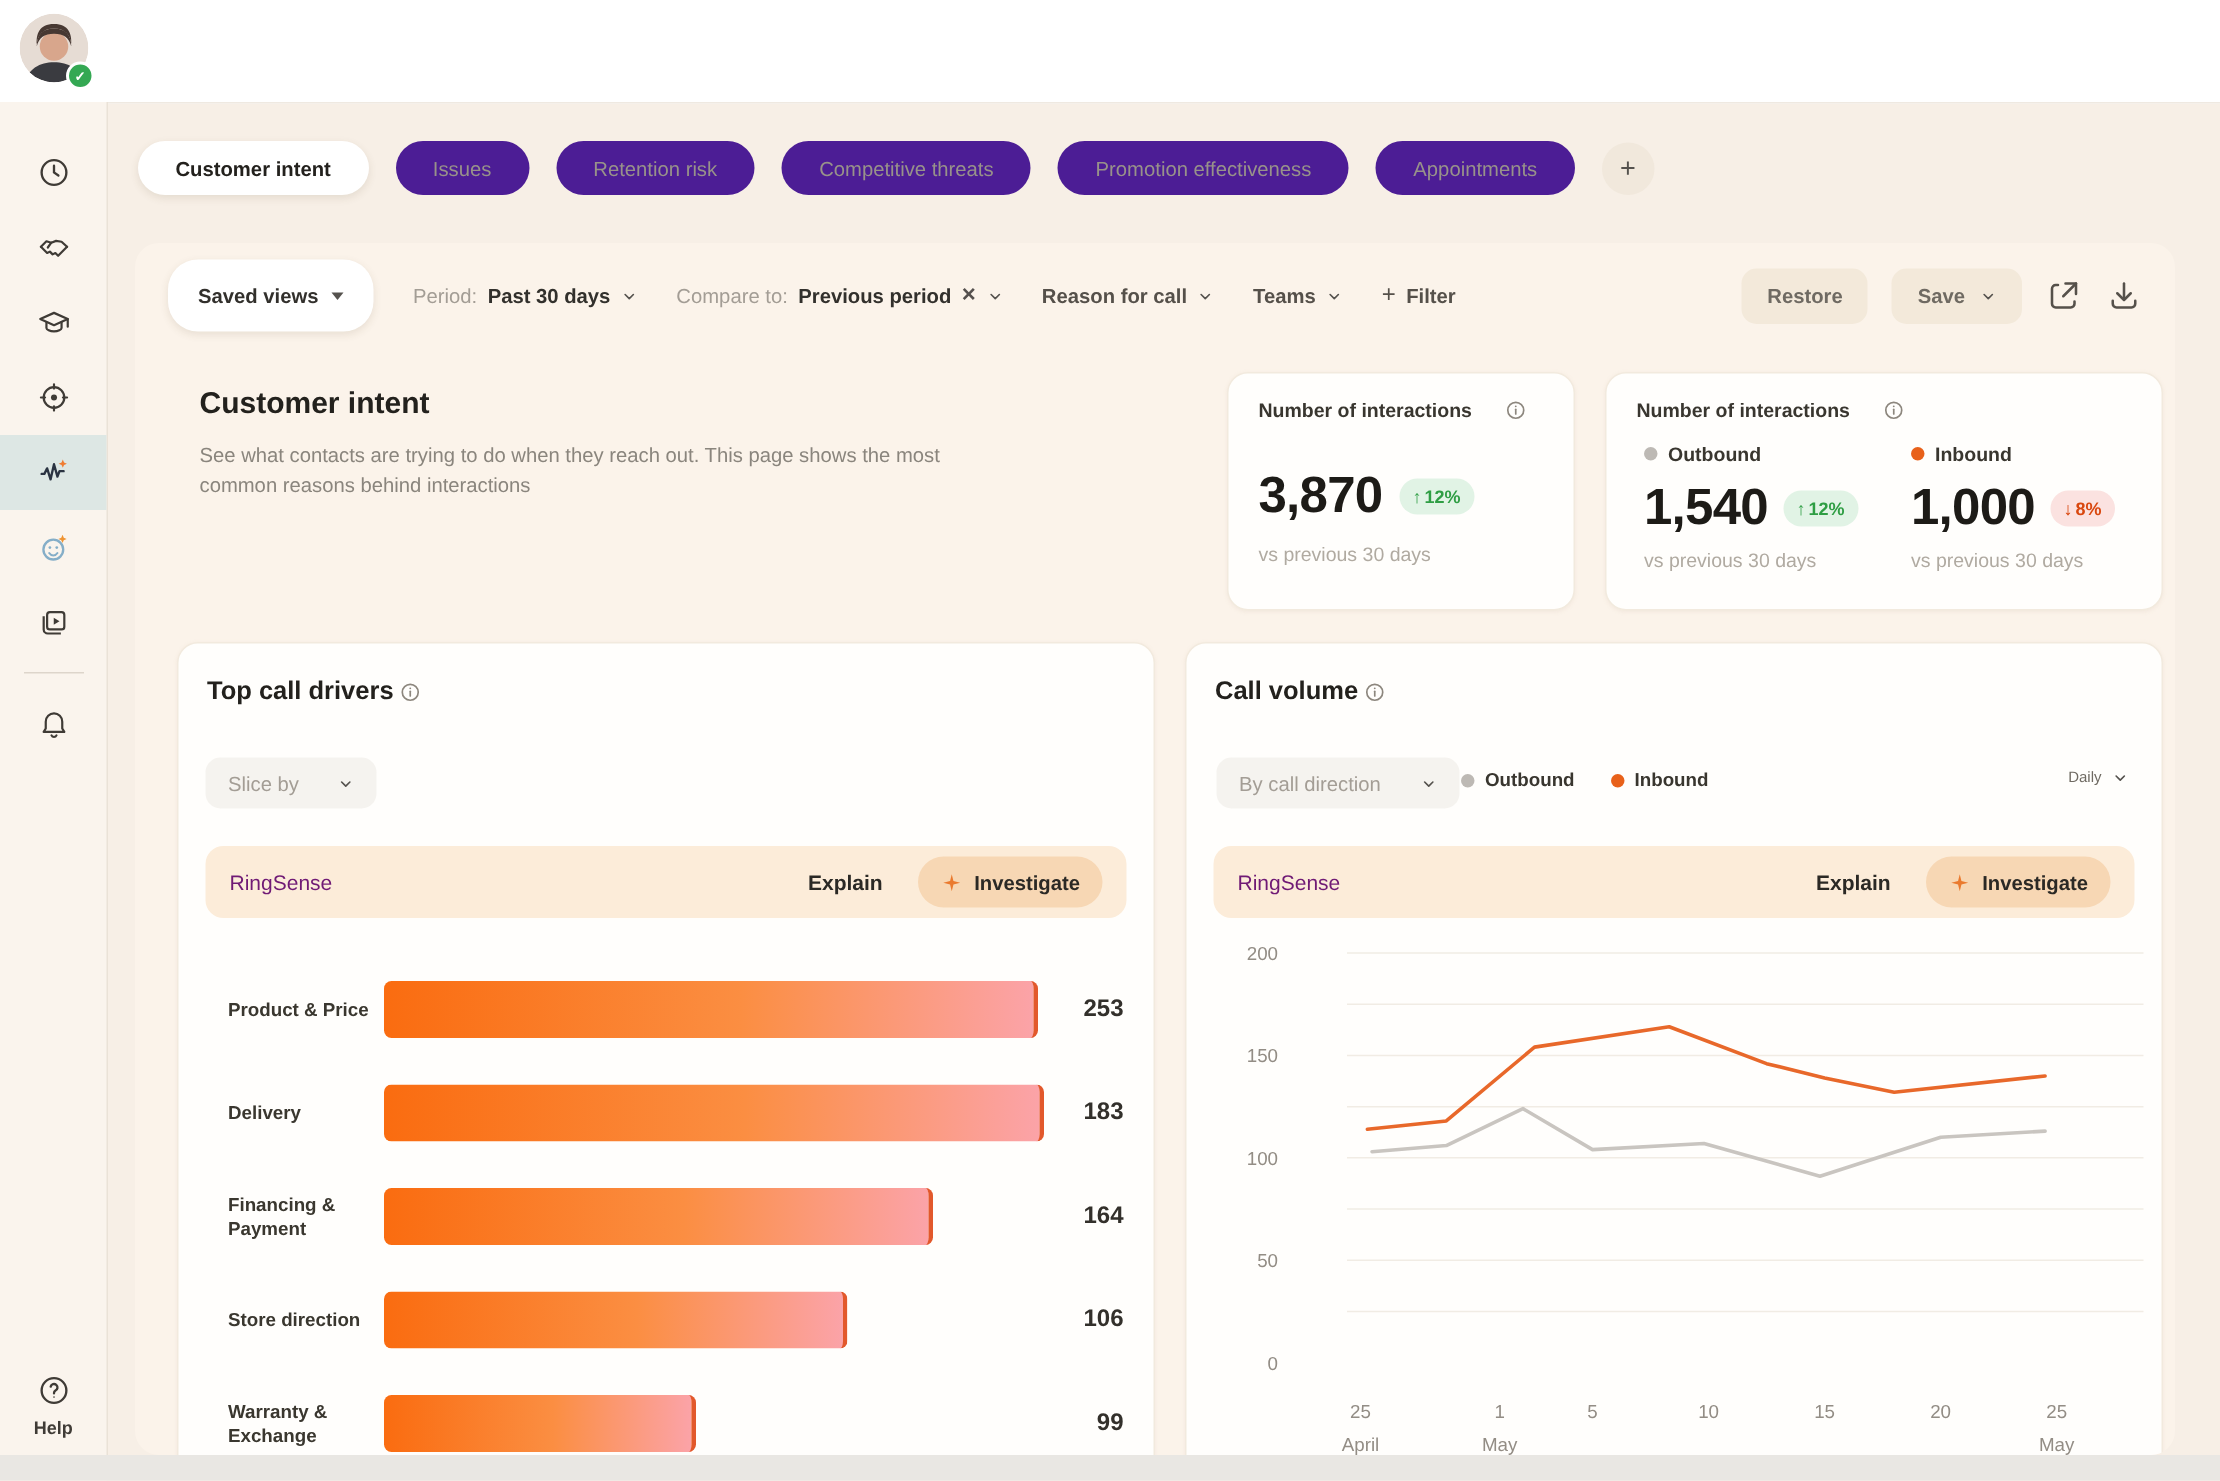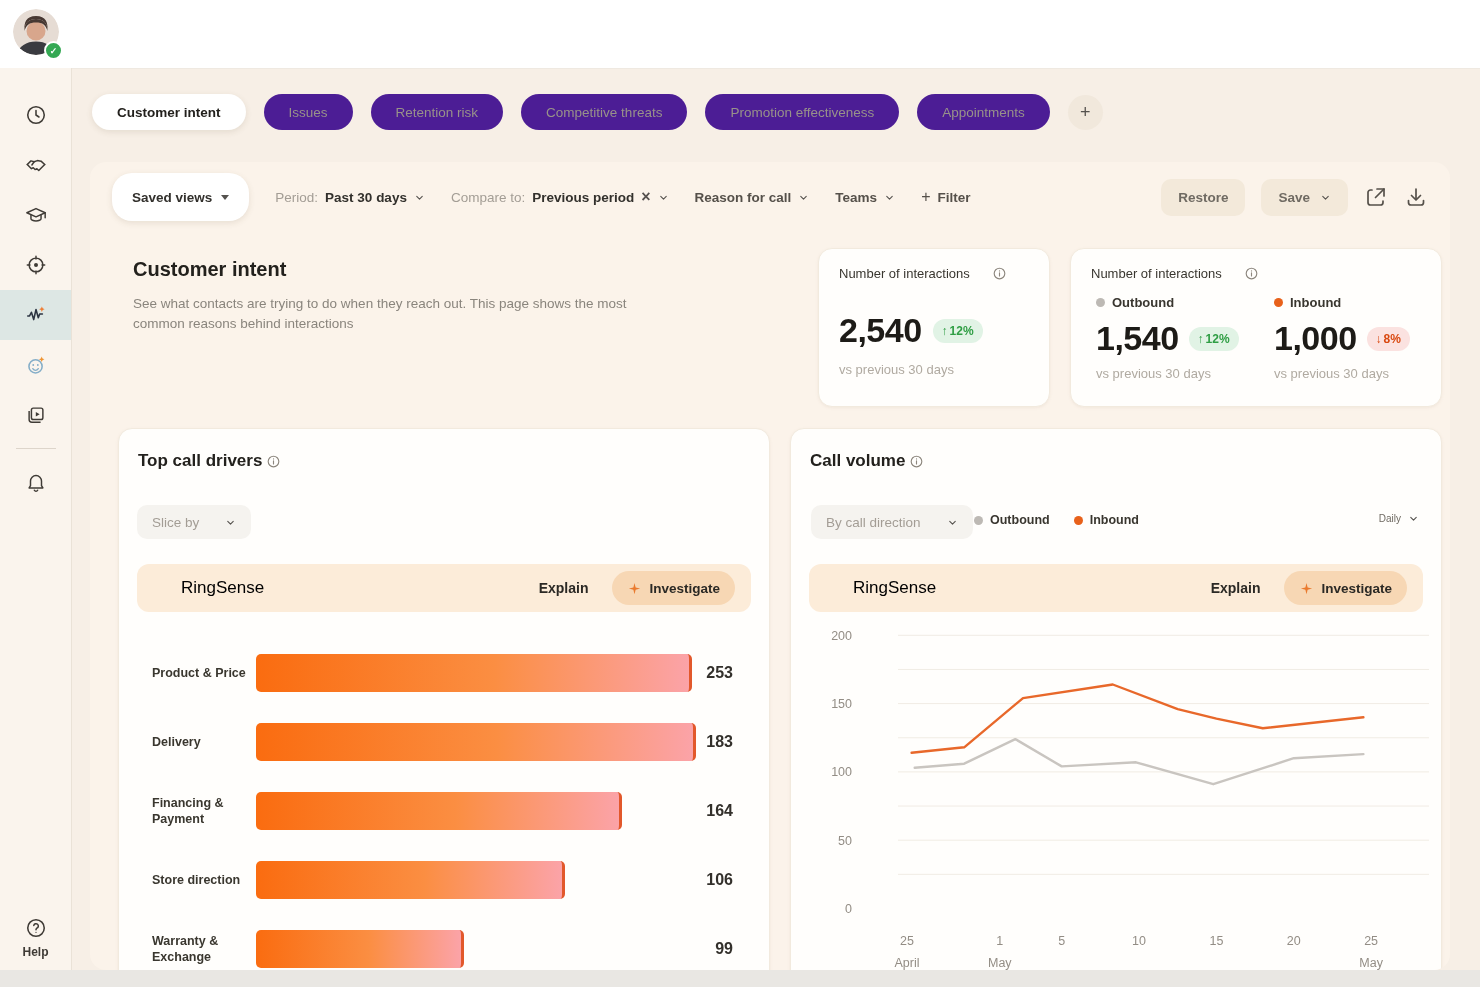--- a/index.html
+++ b/index.html
@@ -44,21 +44,21 @@
             display:flex;align-items:center;gap:10px;cursor:pointer;}
   .icon-btn{width:24px;height:24px;color:#55504a;cursor:pointer;}
   .icon-btn svg{width:24px;height:24px;}
   
   .page-title{position:absolute;left:43px;top:96px;font-size:20px;font-weight:bold;color:#23211d;}
   .page-desc{position:absolute;left:43px;top:132px;width:512px;font-size:13.5px;line-height:20px;color:#8a857d;}
   
   .card{position:absolute;background:#fffefc;border:1px solid #f2eade;border-radius:14px;box-shadow:0 1px 3px rgba(180,160,130,.12);}
   .stat1{left:728px;top:86px;width:230px;height:157px;}
   .stat2{left:980px;top:86px;width:370px;height:157px;}
-  .stat-title{position:absolute;left:20px;top:17px;display:flex;align-items:center;gap:22px;font-size:13px;font-weight:normal;color:#39362f;justify-content:space-between;}
+  .stat-title{position:absolute;left:20px;top:17px;display:flex;align-items:center;gap:22px;font-size:13px;font-weight:bold;color:#39362f;justify-content:space-between;}
   .info{width:15px;height:15px;color:#8d877e;cursor:pointer;flex:0 0 auto;}
   .stat-value-row{position:absolute;left:20px;top:62px;display:flex;align-items:center;gap:11px;}
   .stat-value{font-size:34px;font-weight:bold;letter-spacing:-.5px;color:#1d1b17;}
   .badge{height:24px;padding:0 9px;border-radius:12px;font-size:12px;font-weight:bold;display:flex;align-items:center;gap:2px;}
   .badge.up{background:#e1f3e5;color:#2f9e44;}
   .badge.down{background:#fbe2e0;color:#d9480f;}
   .stat-sub{position:absolute;left:20px;top:113px;font-size:13px;color:#b0aaa1;}
   .seg{position:absolute;top:46px;}
   .seg-dot-row{display:flex;align-items:center;gap:7px;font-size:13px;font-weight:bold;color:#39362f;}
   .dot{width:9px;height:9px;border-radius:50%;flex:0 0 auto;}
@@ -67,34 +67,34 @@
   .drivers{left:28px;top:266px;width:650px;height:703px;overflow:hidden;}
   .volume{left:700px;top:266px;width:650px;height:703px;overflow:hidden;}
   .card-title{position:absolute;left:19px;top:22px;display:flex;align-items:center;gap:4px;font-size:17px;font-weight:bold;color:#23211d;}
   .pill-select{position:absolute;top:76px;height:34px;padding:0 15px;border-radius:10px;background:#f5f3ef;
                display:flex;align-items:center;gap:26px;font-size:13.5px;color:#a39d95;cursor:pointer;}
   .legend{position:absolute;top:84px;display:flex;gap:24px;}
   .legend-item{display:flex;align-items:center;gap:7px;font-size:12.5px;font-weight:bold;color:#39362f;cursor:pointer;}
   .interval{position:absolute;right:22px;top:84px;display:flex;align-items:center;gap:7px;font-size:10px;color:#6f6a62;cursor:pointer;}
   .banner{position:absolute;left:18px;top:135px;right:18px;height:48px;background:#fcecd9;border-radius:12px;
           display:flex;align-items:center;padding:0 16px;}
-  .rs-label{font-size:17px;color:#000000;margin-left:28px;}
+  .rs-label{font-size:14px;color:#701a75;}
   .banner-right{margin-left:auto;display:flex;align-items:center;gap:24px;}
   .explain{font-size:14px;font-weight:bold;color:#2b2925;cursor:pointer;}
   .investigate{height:34px;padding:0 15px;border-radius:17px;background:#f7d7b4;display:flex;align-items:center;gap:7px;
                font-size:13.5px;font-weight:bold;color:#2b2925;cursor:pointer;}
   .investigate svg{width:15px;height:15px;}
   
   .bar-rows{position:absolute;left:0;top:209px;right:0;}
   .bar-row{height:69px;display:flex;align-items:center;}
   .bar-label{width:104px;margin-left:33px;font-size:12.5px;font-weight:bold;line-height:16px;color:#3a372f;}
   .bar-track{width:437px;height:38px;}
   .bar-fill{height:38px;border-radius:5px;background:linear-gradient(90deg,#fa6c10 0%,#fb8e42 55%,#fba3a8 100%);
             border-right:3px solid #e2582b;}
-  .bar-value{flex:1;text-align:right;padding-right:36px;font-size:16px;font-weight:bold;color:#33302b;}
+  .bar-value{flex:1;text-align:right;padding-right:20px;font-size:16px;font-weight:bold;color:#33302b;}
   
   .line-chart{position:absolute;left:0;top:180px;width:650px;height:362px;}
   
   .bottom-strip{position:absolute;left:0;top:970px;width:1480px;height:17px;background:#e9e7e3;z-index:50;}
 </style>
 </head>
 <body>
 
 <div class="canvas">
 
@@ -300,21 +300,21 @@
     <div class="card stat1">
       <div class="stat-title">
         <span>Number of interactions</span>
         <svg class="info" viewBox="0 0 24 24" fill="none" stroke="currentColor" stroke-width="1.8">
             <circle cx="12" cy="12" r="8.5"></circle>
             <path d="M12 11v5" stroke-linecap="round"></path>
             <circle cx="12" cy="7.8" r="1" fill="currentColor" stroke="none"></circle>
           </svg>
       </div>
       <div class="stat-value-row">
-        <span class="stat-value">2,540</span>
+        <span class="stat-value">3,870</span>
         <span class="badge up">
             <span>↑</span>
             <span>12%</span>
           </span>
       </div>
       <div class="stat-sub">vs previous 30 days</div>
     </div>
 
     <div class="card stat2">
       <div class="stat-title">

